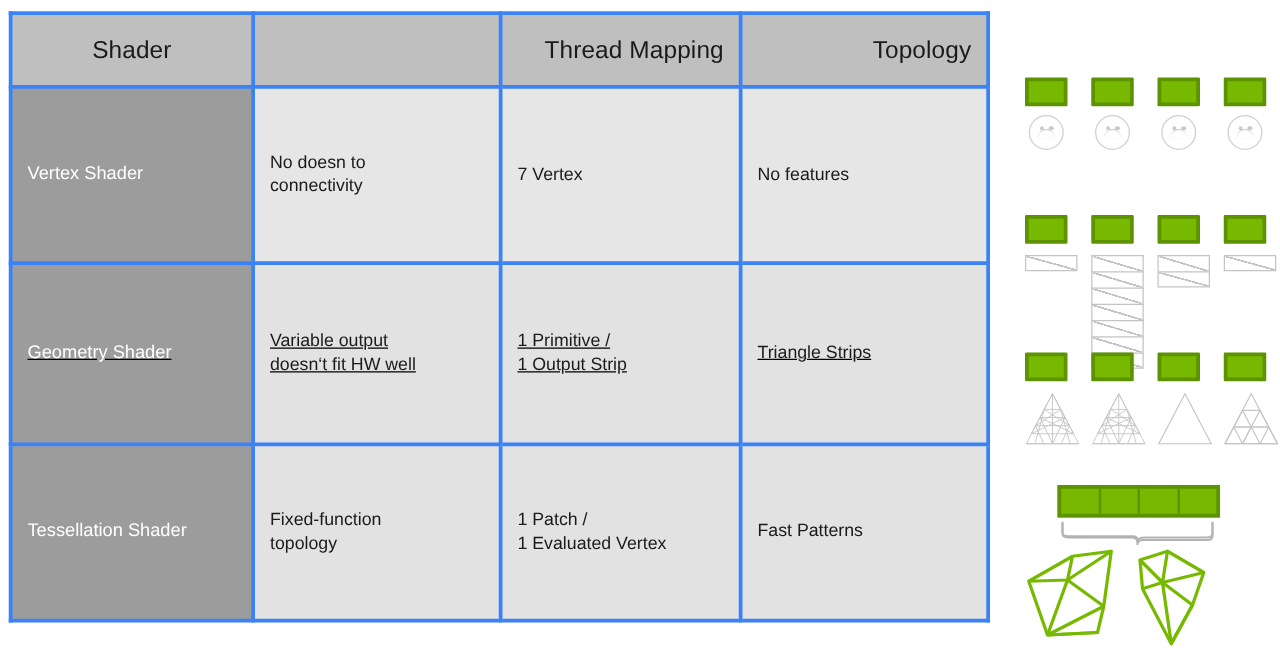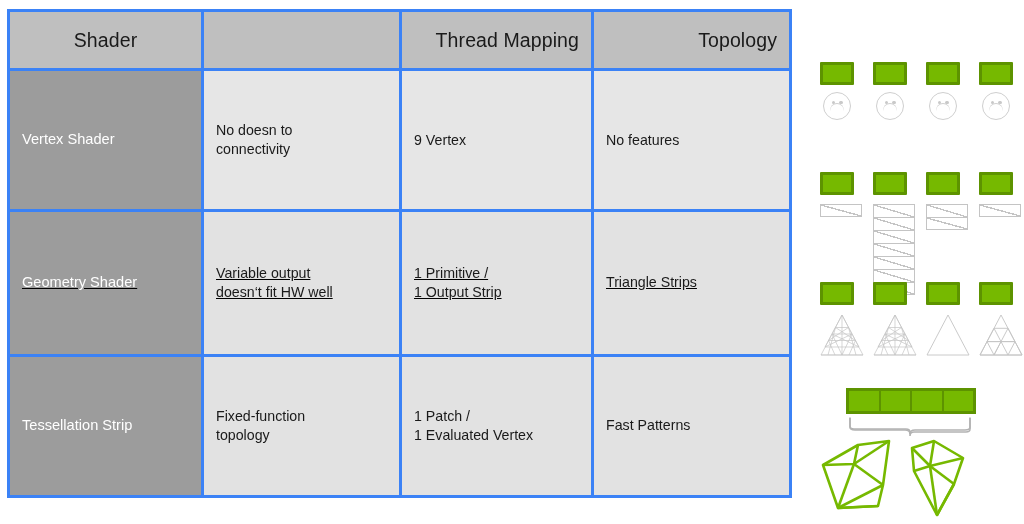--- a/index.html
+++ b/index.html
@@ -154,33 +154,33 @@
           <th></th>
           <th>Thread Mapping</th>
           <th>Topology</th>
         </tr>
       </thead>
       <tbody>
         <tr class="r1">
           <td class="shader-name">Vertex Shader</td>
           <td class="cell nowrap-lines">No doesn to
 connectivity</td>
-          <td class="cell nowrap-lines">9 Vertex</td>
+          <td class="cell nowrap-lines">7 Vertex</td>
           <td class="cell nowrap-lines">No features</td>
         </tr>
         <tr class="r2">
           <td class="shader-name">Geometry Shader</td>
           <td class="cell nowrap-lines">Variable output
 doesn‘t fit HW well</td>
           <td class="cell nowrap-lines">1 Primitive /
 1 Output Strip</td>
           <td class="cell nowrap-lines">Triangle Strips</td>
         </tr>
         <tr class="r3">
-          <td class="shader-name">Tessellation Strip</td>
+          <td class="shader-name">Tessellation Shader</td>
           <td class="cell nowrap-lines">Fixed-function
 topology</td>
           <td class="cell nowrap-lines">1 Patch /
 1 Evaluated Vertex</td>
           <td class="cell nowrap-lines">Fast Patterns</td>
         </tr>
       </tbody>
     </table>
   </div>
 

